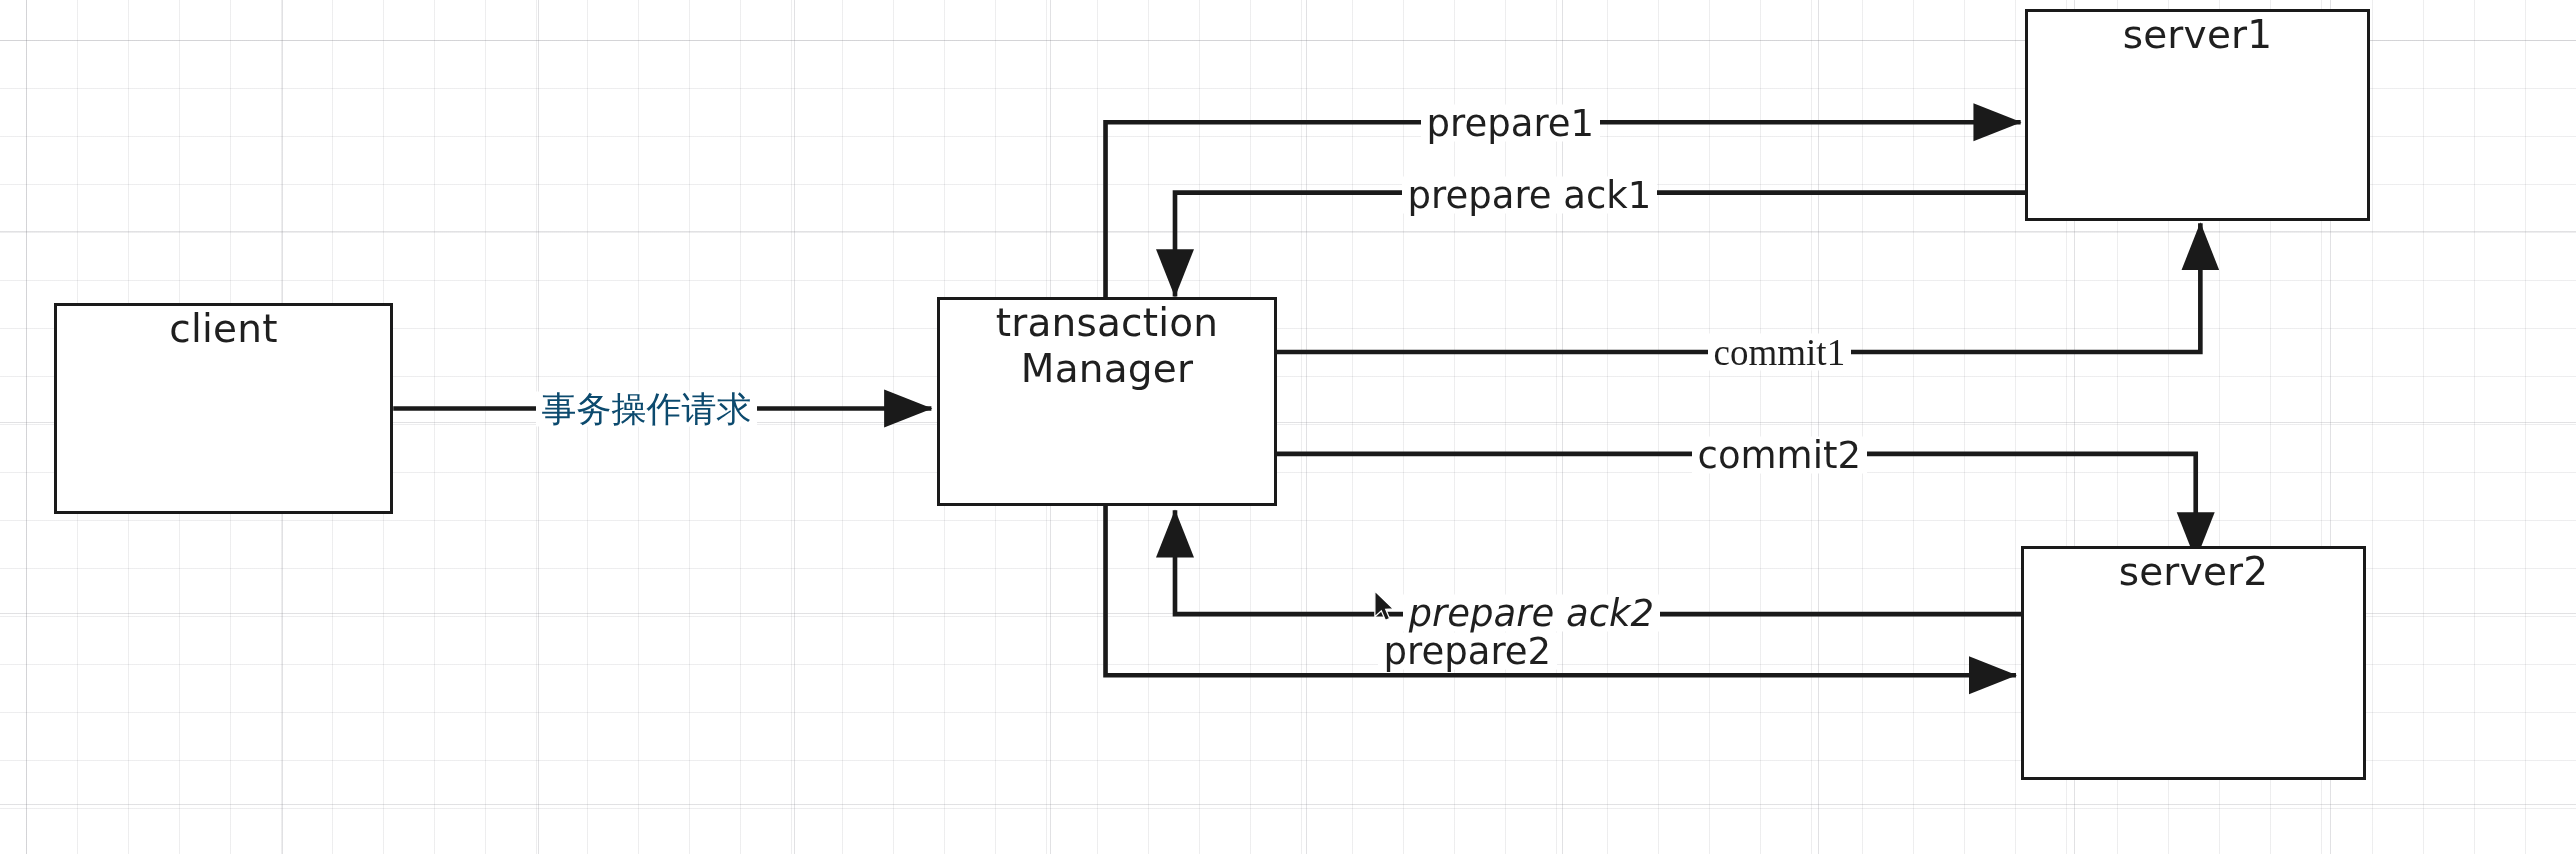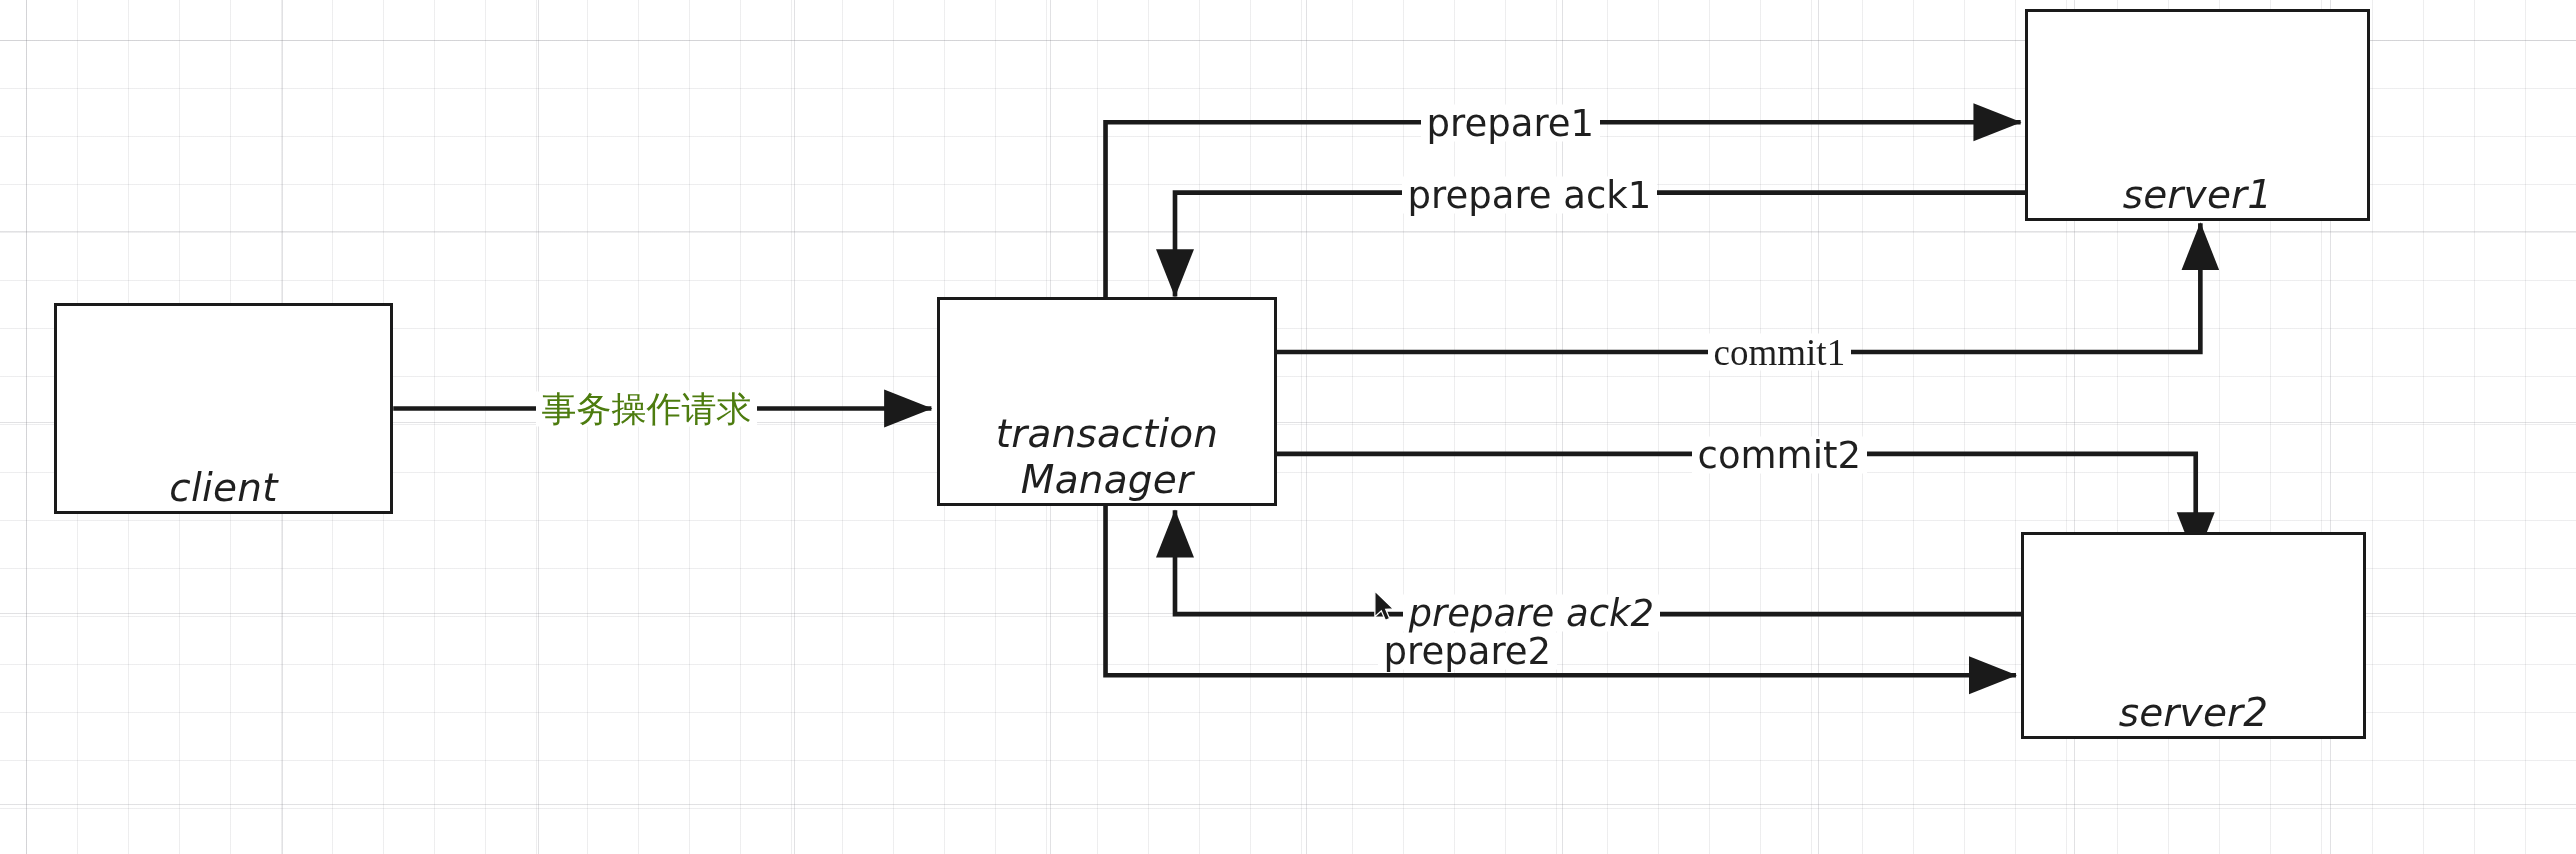--- a/index.html
+++ b/index.html
@@ -31,29 +31,28 @@
     inset: 0;
     width: 2576px;
     height: 854px;
   }
   .node-box {
     position: absolute;
     box-sizing: border-box;
     border: 3.7px solid #1a1a1a;
     background: #ffffff;
     display: flex;
-    align-items: flex-end;
+    align-items: flex-start;
     justify-content: center;
     text-align: center;
     color: #1f1f1f;
     font-size: 39px;
     line-height: 1.18;
     letter-spacing: 0.2px;
     white-space: pre-line;
-    font-style: italic;
   }
   .edge-label {
     position: absolute;
     background: #ffffff;
     color: #1f1f1f;
     font-size: 37px;
     line-height: 1;
     white-space: nowrap;
     padding: 0 5.6px;
     transform: translateY(-50%);
@@ -101,25 +100,25 @@
   </div>
 
   <div class="node-box" style="left:54px; top:303px; width:339px; height:211px;">
     <span>client</span>
   </div>
 
   <div class="node-box" style="left:2025px; top:9.3px; width:345px; height:212px;">
     <span>server1</span>
   </div>
 
-  <div class="node-box" style="left:2021px; top:532px; width:345px; height:207px;">
+  <div class="node-box" style="left:2021px; top:546px; width:345px; height:234px;">
     <span>server2</span>
   </div>
 
-  <div class="edge-label" style="left:536px; top:409px; color:#4d7c0f; font-size:35px;">事务操作请求</div>
+  <div class="edge-label" style="left:536px; top:409px; color:#0c4a6e; font-size:35px;">事务操作请求</div>
 
   <div class="edge-label" style="left:1377px; top:123px;margin-left:44px;">prepare1</div>
 
   <div class="edge-label" style="left:1402px; top:195px;">prepare ack1</div>
 
   <div class="edge-label" style="left:1708px; top:352px;font-family:Liberation Serif, serif;">commit1</div>
 
   <div class="edge-label" style="left:1692px; top:455px;">commit2</div>
 
   <div class="edge-label" style="left:1403px; top:613px;font-style:italic;">prepare ack2</div>

